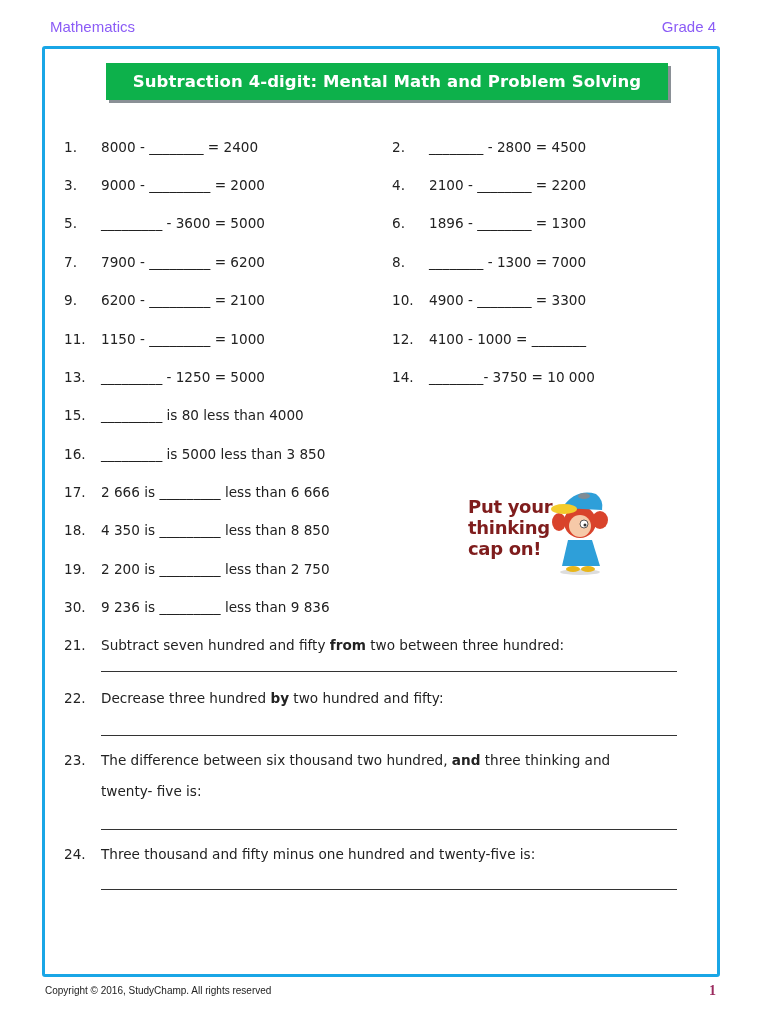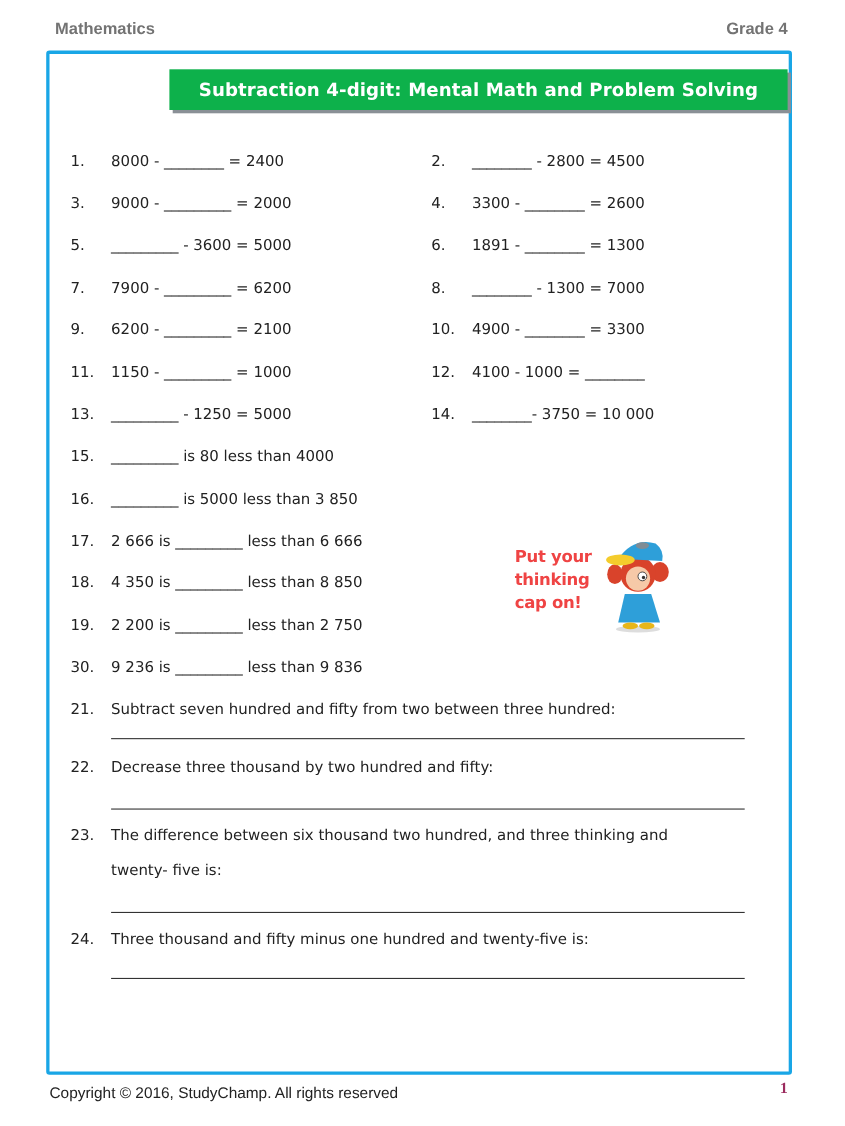--- a/index.html
+++ b/index.html
@@ -1,39 +1,39 @@
 <!DOCTYPE html>
 <html><head>
   <meta charset="utf-8">
   <style>
     html, body { margin: 0; padding: 0; background: #ffffff; }
     body { width: 768px; height: 1024px; position: relative; overflow: hidden;
            font-family: "DejaVu Sans", sans-serif; color: #222; }
     .hdr { position: absolute; top: 18px; font-family: "Liberation Sans", sans-serif;
-           font-weight: bold; font-size: 15px; color: #737373; }
+           font-weight: normal; font-size: 15px; color: #8b5cf6; }
     .hdr.left { left: 50px; }
     .hdr.right { right: 52px; }
     .frame { position: absolute; left: 42px; top: 46px; width: 672px; height: 925px;
              border: 3px solid #19a6e6; border-radius: 3px; }
     .banner { position: absolute; left: 106px; top: 63px; width: 562px; height: 37px;
-              background: #0db14b; box-shadow: 3px 3px 0 #8a9096; margin-left: 48px; }
+              background: #0db14b; box-shadow: 3px 3px 0 #8a9096; }
     .banner span { display: block; text-align: center; color: #fff; font-weight: bold;
                    font-family: "DejaVu Sans", sans-serif; font-size: 16.5px; line-height: 37px;
                    letter-spacing: 0.1px; }
     .q { position: absolute; font-size: 13.6px; line-height: 18px; white-space: nowrap; color: #222; }
     .q .num { position: absolute; left: 0; top: 0; }
     .q .txt { position: absolute; left: 37px; top: 0; }
-    .q .txt b { font-weight: normal; }
+    .q .txt b { font-weight: bold; }
     .line { position: absolute; left: 101px; width: 576px; height: 0; border-top: 1.3px solid #333; }
     .mascot { position: absolute; left: 462px; top: 484px; width: 160px; height: 92px; }
     .mascot-text { position: absolute; left: 6px; top: 12px; font-family: "DejaVu Sans", sans-serif;
-                   font-weight: bold; font-size: 15px; line-height: 21px; color: #ef4444;
+                   font-weight: bold; font-size: 18px; line-height: 21px; color: #7f1d1d;
                    letter-spacing: -0.3px; }
     .footer { position: absolute; left: 45px; top: 985px; font-family: "Liberation Sans", sans-serif;
-              font-size: 14px; color: #222; }
+              font-size: 10px; color: #222; }
     .pagenum { position: absolute; right: 52px; top: 983px; font-family: "Liberation Serif", serif;
                font-weight: bold; font-size: 14px; color: #9b2a5e; }
   </style>
 </head>
 <body>
 
 <div class="hdr left">Mathematics</div>
 <div class="hdr right">Grade 4</div>
 
 <div class="frame"></div>
@@ -70,25 +70,25 @@
   <span class="num">13.</span>
   <span class="txt">_________ - 1250 = 5000</span>
 </div>
 
 <div class="q" style="left:392px;top:138px;">
   <span class="num">2.</span>
   <span class="txt">________ - 2800 = 4500</span>
 </div>
 <div class="q" style="left:392px;top:176px;">
   <span class="num">4.</span>
-  <span class="txt">3300 - ________ = 2600</span>
+  <span class="txt">2100 - ________ = 2200</span>
 </div>
 <div class="q" style="left:392px;top:214px;">
   <span class="num">6.</span>
-  <span class="txt">1891 - ________ = 1300</span>
+  <span class="txt">1896 - ________ = 1300</span>
 </div>
 <div class="q" style="left:392px;top:253px;">
   <span class="num">8.</span>
   <span class="txt">________ - 1300 = 7000</span>
 </div>
 <div class="q" style="left:392px;top:291px;">
   <span class="num">10.</span>
   <span class="txt">4900 - ________ = 3300</span>
 </div>
 <div class="q" style="left:392px;top:330px;">
@@ -154,21 +154,21 @@
 </div>
 
 <div class="q" style="left:64px;top:636px;">
   <span class="num">21.</span>
   <span class="txt"><span>Subtract seven hundred and fifty </span><b>from</b><span> two between three hundred:</span></span>
 </div>
 <div class="line" style="top:671px;"></div>
 
 <div class="q" style="left:64px;top:689px;">
   <span class="num">22.</span>
-  <span class="txt"><span>Decrease three thousand </span><b>by</b><span> two hundred and fifty:</span></span>
+  <span class="txt"><span>Decrease three hundred </span><b>by</b><span> two hundred and fifty:</span></span>
 </div>
 <div class="line" style="top:735px;"></div>
 
 <div class="q" style="left:64px;top:751px;">
   <span class="num">23.</span>
   <span class="txt"><span>The difference between six thousand two hundred, </span><b>and</b><span> three thinking and</span></span>
 </div>
 <div class="q" style="left:64px;top:782px;">
   <span class="txt">twenty- five is:</span>
 </div>

